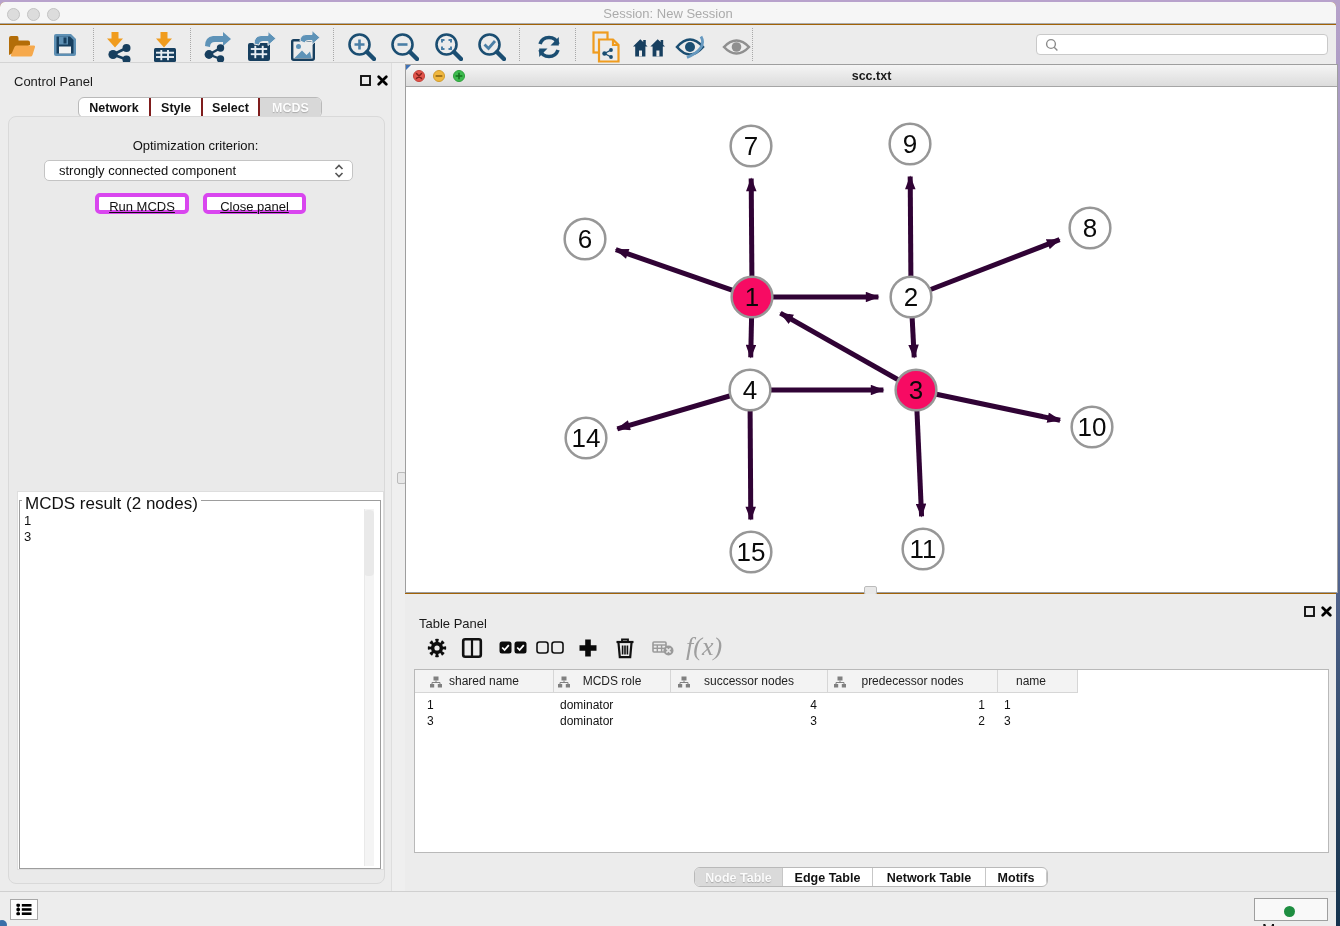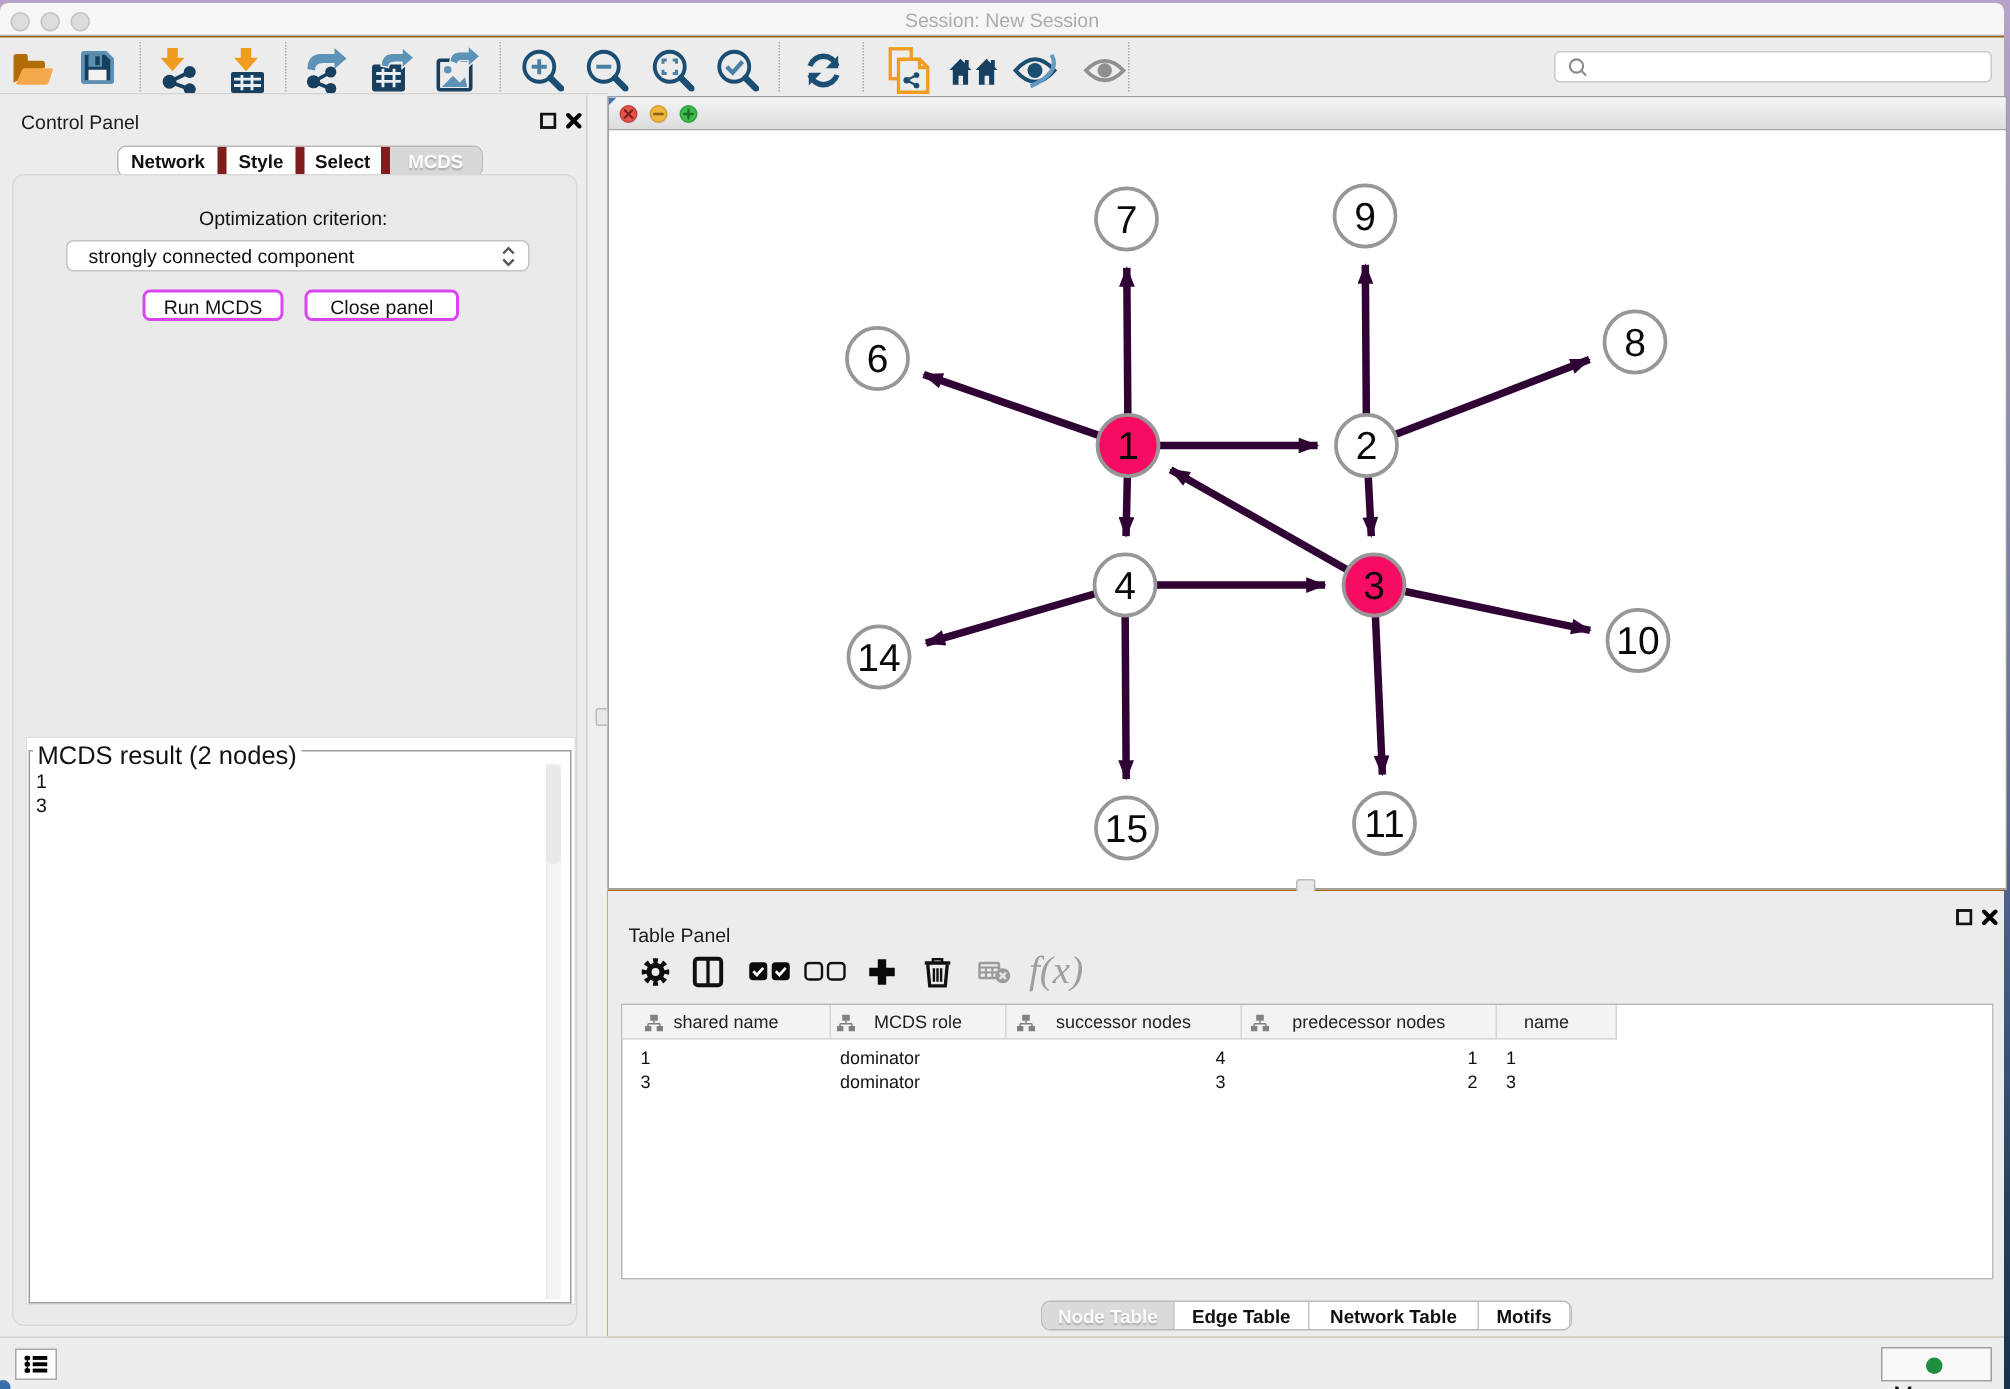--- a/index.html
+++ b/index.html
@@ -25,32 +25,32 @@
 #searchbox { position:absolute; left:1036px; top:9px; width:292px; height:21px;
   background:#fff; border:1px solid #c9c9c9; border-radius:4px; }
 #hline1 { position:absolute; left:0; top:60px; width:405px; height:1px; background:#d4d4d4; }
 
 #cpanel { position:absolute; left:0; top:61px; width:391px; height:830px; background:#ececec; }
 #cpanel .phead { position:absolute; left:14px; top:11px; font-size:13px; color:#1a1a1a; }
 .wbtn { position:absolute; font-weight:bold; color:#000; }
 #cptabs { position:absolute; left:78px; top:34px; height:21px; display:flex;
   border:1px solid #b9b9b9; border-radius:6px; overflow:hidden; background:#fff; }
 #cptabs .tab { font-size:12.5px; font-weight:bold; color:#111; padding-top:3px;
-  border-right:6px solid #7f1d1d; text-align:center; }
+  border-right:2px solid #7f1d1d; text-align:center; }
 #cptabs .tab.sel { background:#d8d8d8; color:#fdfdfd; border-right:none;
   text-shadow:0 1px 1px #aaa; }
 #cpbox { position:absolute; left:8px; top:53px; width:377px; height:768px;
   background:#eaeaea; border:1px solid #d9d9d9; border-radius:8px; }
 #optlabel { position:absolute; left:0; top:75px; width:100%; text-align:center;
   font-size:13px; color:#111; }
 #optsel { position:absolute; left:44px; top:97px; width:309px; height:21px;
   background:#fff; border:1px solid #c4c4c4; border-radius:5px;
   font-size:13px; color:#111; line-height:19px; padding-left:14px; }
-.btn { position:absolute; height:21px; background:#fff; border:2px solid #d946ef;
-  border-radius:5px; font-size:13px; color:#111; text-align:center; line-height:19px; }
+.btn { position:absolute; height:21px; background:#fff; border:4px solid #d946ef;
+  border-radius:5px; font-size:13px; color:#111; text-align:center; line-height:19px;text-decoration:underline; }
 #fieldset { position:absolute; left:17px; top:428px; width:367px; height:379px;
   background:#fff; border:1px solid #dedede; }
 #fieldset .fsborder { position:absolute; left:1px; top:8px; width:362px; height:369px;
   border:1px solid #9d9d9d; }
 #fieldset .fslegend { position:absolute; left:4px; top:2px; background:#fff;
   font-size:17px; color:#111; padding:0 3px; z-index:2; }
 #fieldset .fsarea { position:absolute; left:3px; top:16px; width:357px; height:358px;
   font-size:13px; color:#111; line-height:16px; padding:5px 0 0 3px; }
 #fieldset .fsscroll { position:absolute; left:346px; top:17px; width:10px; height:357px;
   background:#f4f4f4; border-left:1px solid #e9e9e9; }
@@ -298,20 +298,21 @@
       <div class="mac" style="left:47px;background:#3dbb4e;border:1px solid #2da03c"></div>
       <svg style="position:absolute;left:9px;top:7px" width="8" height="8" viewBox="0 0 8 8">
         <path d="M1.5 1.5 L6.5 6.5 M6.5 1.5 L1.5 6.5" stroke="#82201b" stroke-width="1.5" stroke-linecap="round"></path>
       </svg>
       <svg style="position:absolute;left:29px;top:7px" width="8" height="8" viewBox="0 0 8 8">
         <path d="M1.2 4 L6.8 4" stroke="#8a6012" stroke-width="1.6" stroke-linecap="round"></path>
       </svg>
       <svg style="position:absolute;left:49px;top:7px" width="8" height="8" viewBox="0 0 8 8">
         <path d="M4 1.2 L4 6.8 M1.2 4 L6.8 4" stroke="#14701f" stroke-width="1.6" stroke-linecap="round"></path>
       </svg>
+      <div class="txt">scc.txt</div>
     </div>
     <div id="netcanvas">
       <svg id="graph" width="931" height="504" viewBox="0 0 929 504" style="will-change:transform">
         <defs>
           <marker id="arr" viewBox="0 0 13 10" refX="12" refY="5" markerWidth="2.9" markerHeight="2.1" orient="auto">
             <path d="M0 0 L13 5 L0 10 Z" fill="#300335"></path>
           </marker>
         </defs>
         <g id="edges" stroke="#300335" stroke-width="5" marker-end="url(#arr)">
           <line x1="344.9" y1="190.4" x2="344.2" y2="91.6"></line>

